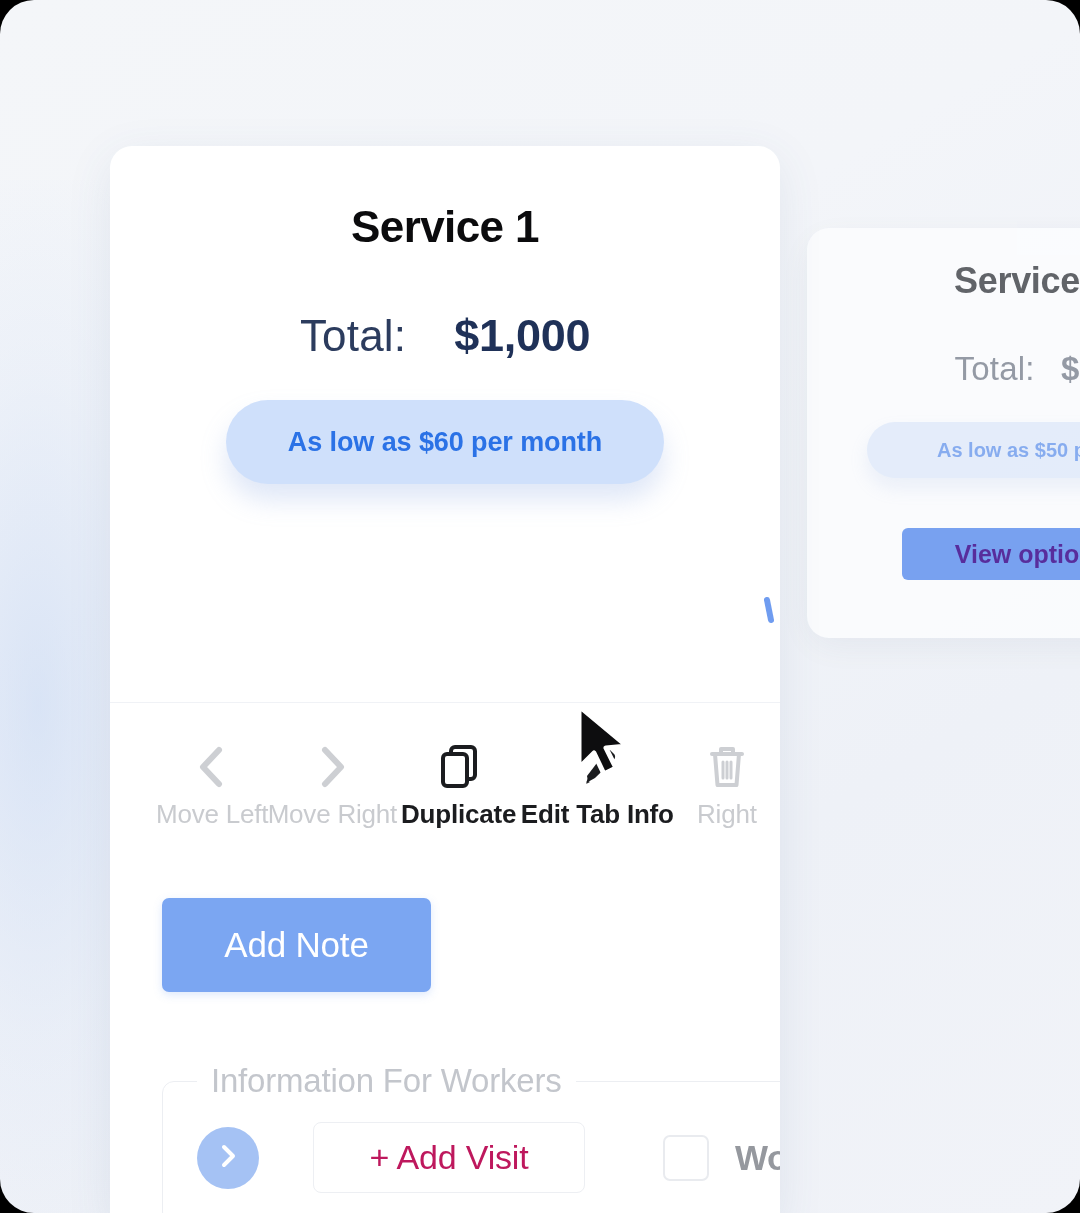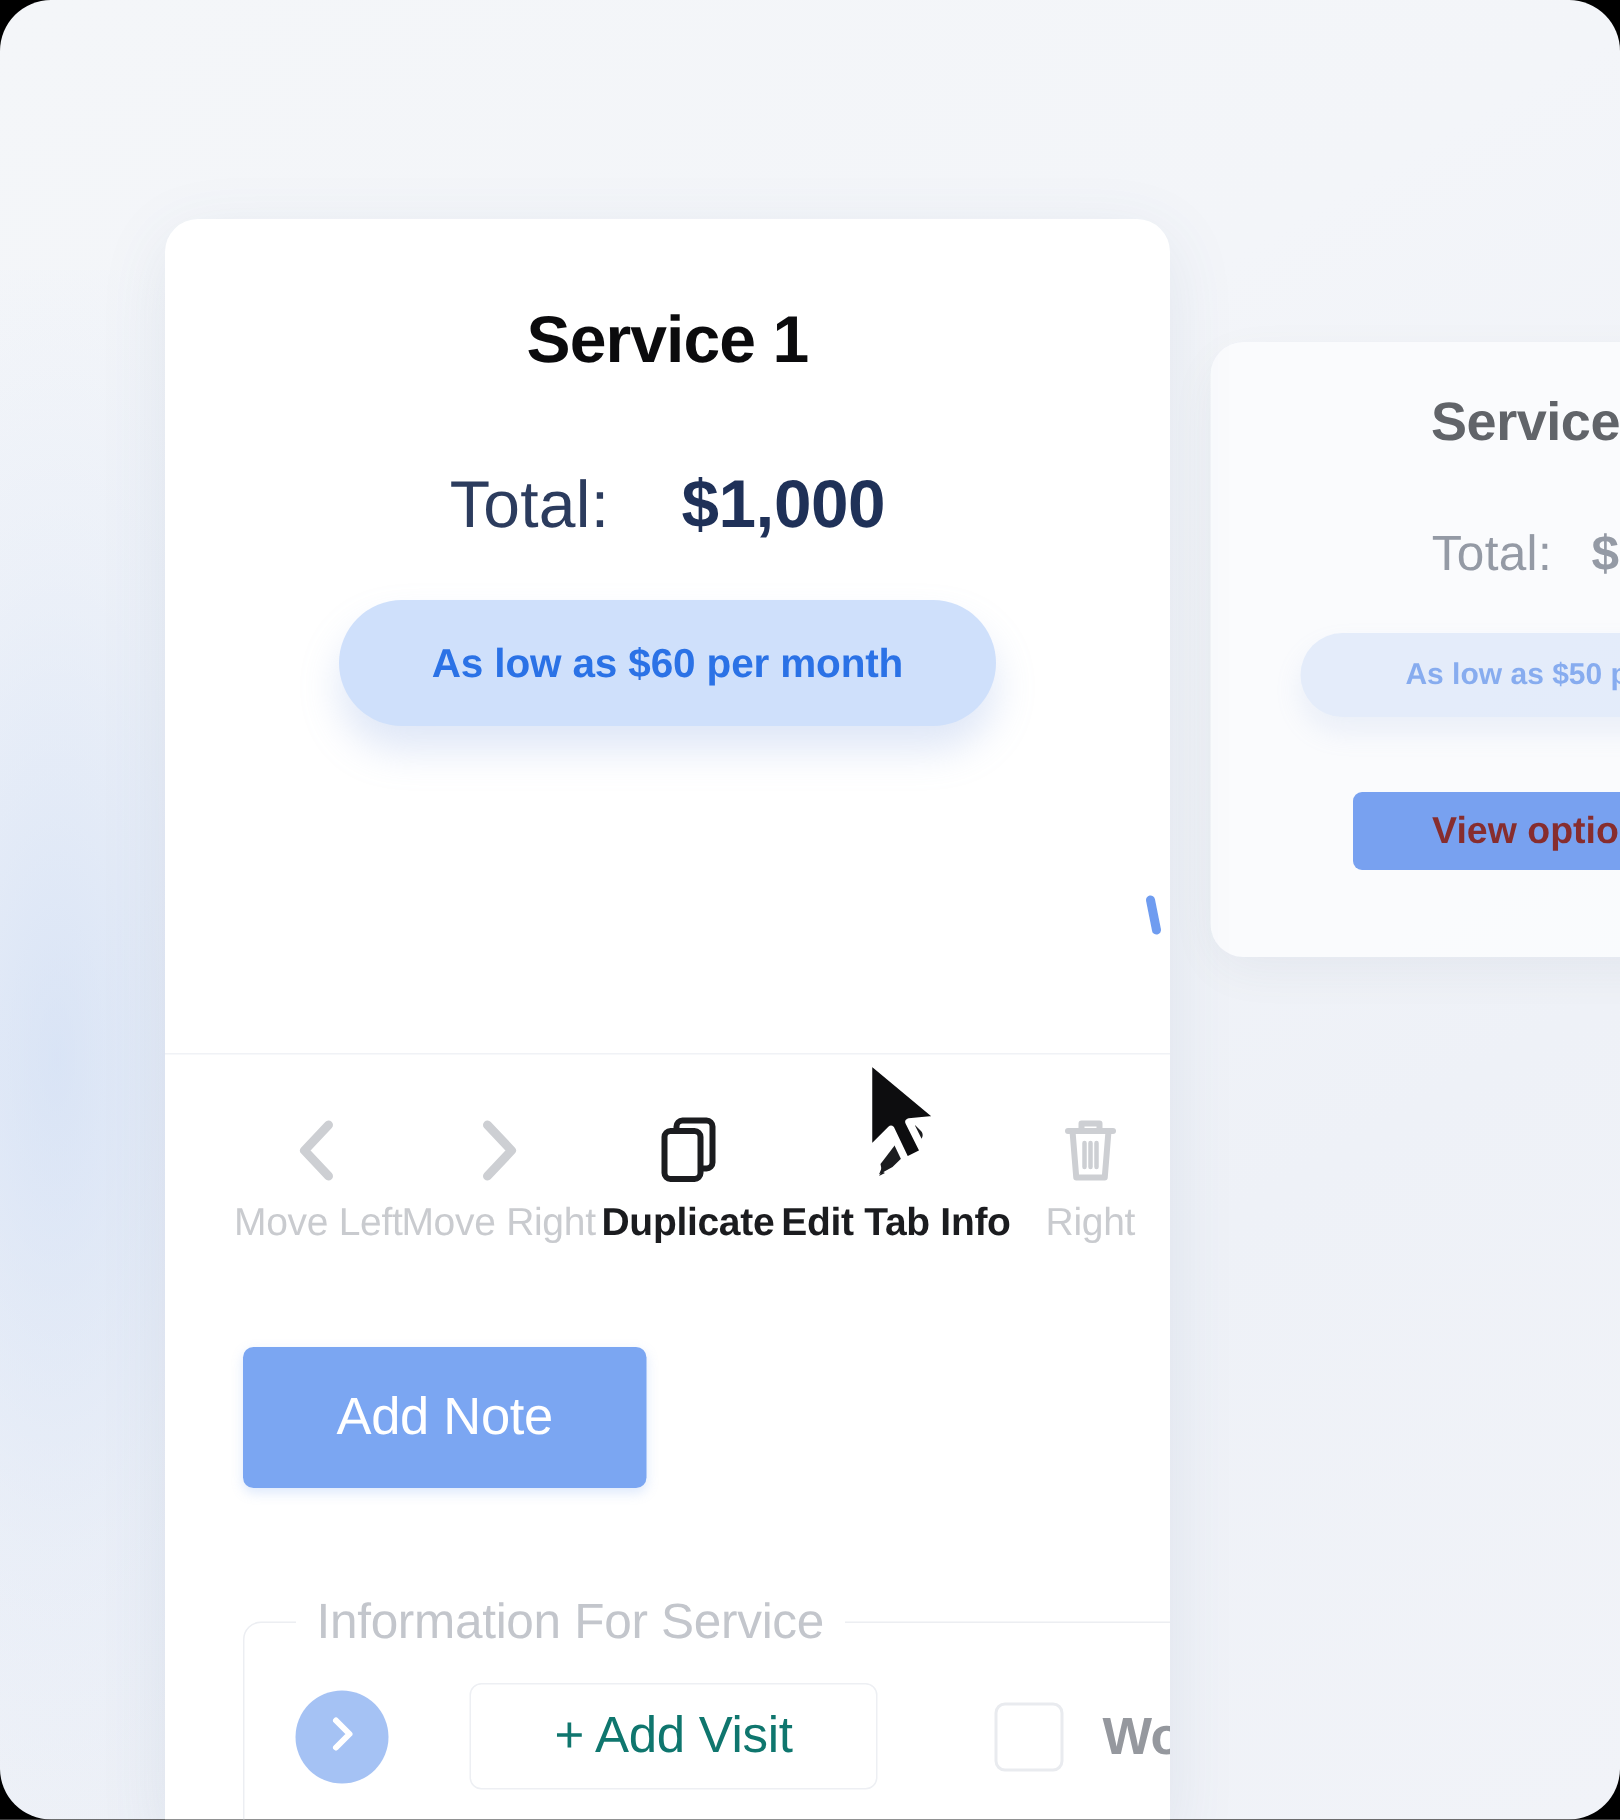--- a/index.html
+++ b/index.html
@@ -101,21 +101,21 @@
     border-radius: 6px;
     display: flex;
     align-items: center;
     justify-content: center;
     border: none;
     cursor: pointer;
   }
   #card-secondary .sec-btn span {
     font-size: 25px;
     font-weight: bold;
-    color: #7f1d1d;
+    color: #4c1d95;
     white-space: nowrap;
   }
 
   
   #card-primary {
     position: absolute;
     left: 110px;
     top: 146px;
     width: 670px;
     height: 1075px;
@@ -301,21 +301,21 @@
     cursor: pointer;
     flex: 0 0 auto;
   }
   #add-visit-button {
     margin-left: 54px;
     width: 272px;
     height: 71px;
     background: #ffffff;
     border: 1.5px solid #edeff3;
     border-radius: 8px;
-    color: #0f766e;
+    color: #be185d;
     font-size: 34px;
     font-family: inherit;
     letter-spacing: -0.2px;
     cursor: pointer;
     flex: 0 0 auto;
   }
   #work-completed-wrap {
     margin-left: 78px;
     display: flex;
     align-items: center;
@@ -444,21 +444,21 @@
         </span>
         <span class="tool-label">Right</span>
       </button>
     </div>
 
     <div id="add-note-wrap">
       <button id="add-note-button">Add Note</button>
     </div>
 
     <fieldset id="workers-fieldset">
-      <legend id="workers-legend">Information For Service</legend>
+      <legend id="workers-legend">Information For Workers</legend>
 
       <div id="workers-row">
 
         <button id="expand-circle-button">
           <span>
             <svg width="22" height="26" viewBox="0 0 22 26" fill="none">
               <path d="M7 4 L16 13 L7 22" stroke="#ffffff" stroke-width="4" stroke-linecap="round" stroke-linejoin="round"></path>
             </svg>
           </span>
         </button>

